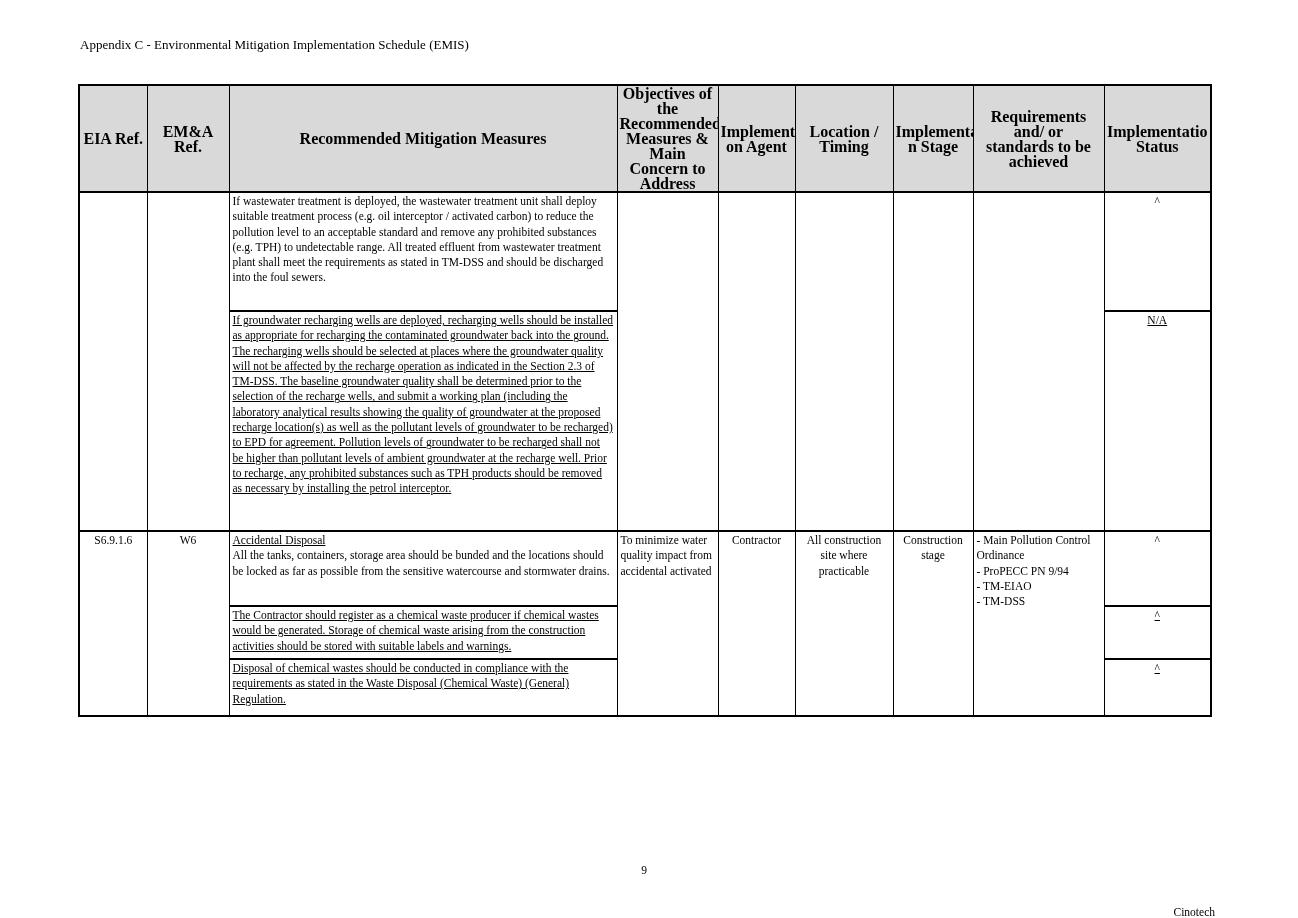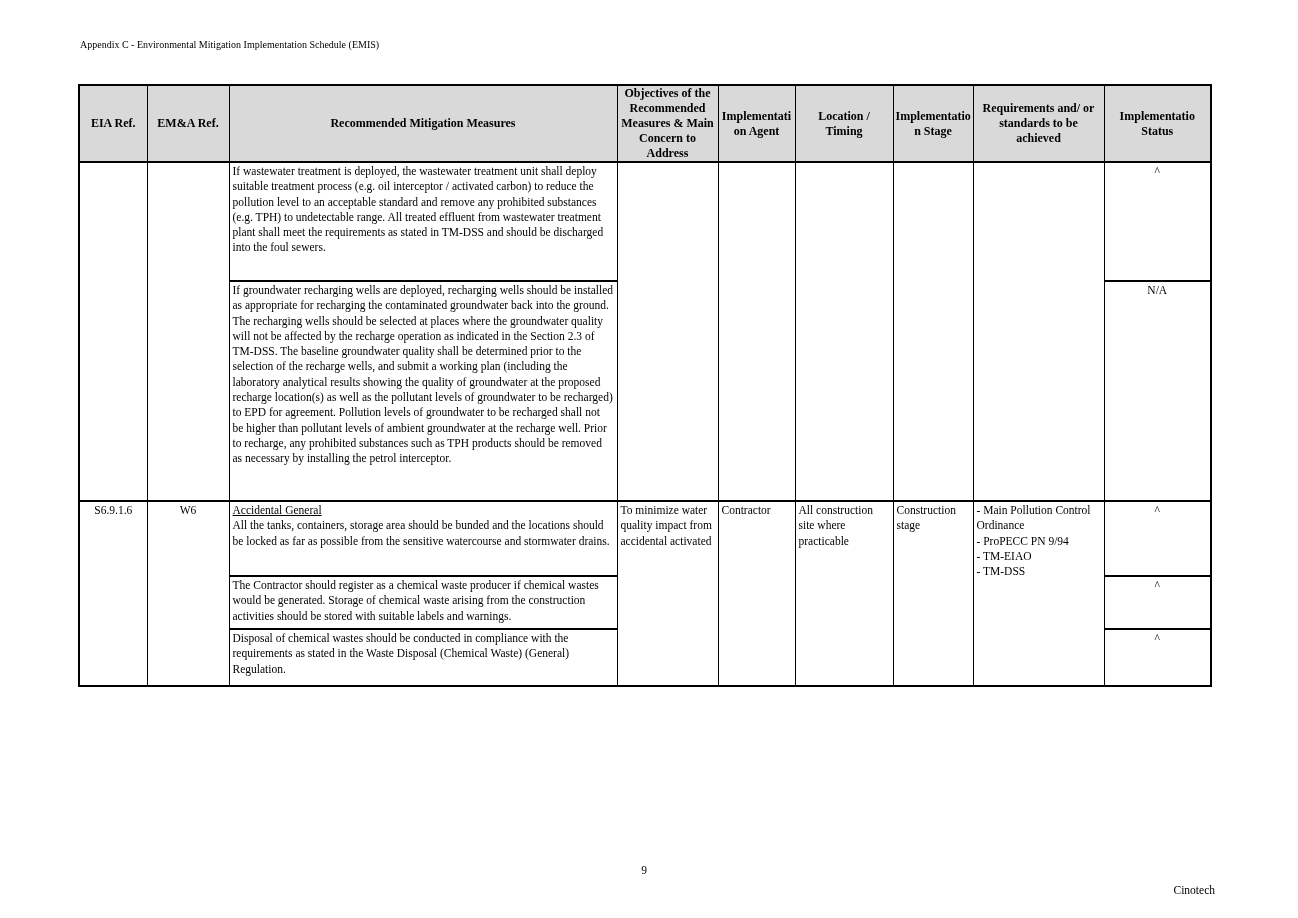--- a/index.html
+++ b/index.html
@@ -10,21 +10,21 @@
     height: 918px;
     background: #ffffff;
     font-family: "Liberation Serif", serif;
     color: #000;
     overflow: hidden;
   }
   .doc-title {
     position: absolute;
     left: 80px;
     top: 38px;
-    font-size: 10px;
+    font-size: 13px;
     line-height: 14px;
     white-space: nowrap;
   }
   table.emis {
     position: absolute;
     left: 78px;
     top: 84px;
     width: 1132px;
     border-collapse: collapse;
     table-layout: fixed;
@@ -34,55 +34,55 @@
     border: 1px solid #000;
     vertical-align: top;
     padding: 1px 3px;
     font-size: 11.5px;
     line-height: 15.3px;
     overflow: hidden;
   }
   .emis thead th {
     background: #d9d9d9;
     font-weight: bold;
-    font-size: 12px;
+    font-size: 16px;
     line-height: 15px;
     text-align: center;
     vertical-align: middle;
     white-space: pre-line;
     padding: 0 2px;
     border-bottom: 2px solid #000;
   }
   tr.hdr        { height: 73px; }
   tr.r1a        { height: 119px; }
   tr.r1b        { height: 220px; }
   tr.r2a        { height: 75px; }
   tr.r2b        { height: 53px; }
   tr.r2c        { height: 57px; }
-  tr.sep td     { border-top-width: 2px; }
+  tr.sep td     { border-top-width: 2px; text-decoration: underline; }
   tr.group td   { border-top-width: 2px; }
-  .c-center     { }
+  .c-center     { text-align: center; }
   .measure-cell { text-align: left; padding: 2px 4px 1px 4px; }
   .heading-underline { text-decoration: underline; }
   .obj-cell     { padding: 2px 3px; }
   .req-cell     { padding: 2px 14px 1px 4px; }
   .status-cell  { text-align: center; padding-top: 2px; font-size: 11px; }
   .ref-cell     { text-align: center; padding-top: 4px; }
   .footer-page {
     position: absolute;
     left: 78px;
     width: 1132px;
     top: 864px;
     text-align: center;
     font-size: 11.5px;
   }
   .footer-company {
     position: absolute;
     right: 83px;
-    top: 884px;
+    top: 906px;
     font-size: 11.5px;
   }
 </style>
 </head>
 <body>
 
 <div class="page">
 
   <div class="doc-title">Appendix C - Environmental Mitigation Implementation Schedule (EMIS)</div>
 
@@ -135,21 +135,21 @@
       </tr>
       <tr class="r1b sep">
         <td class="measure-cell">If groundwater recharging wells are deployed, recharging wells should be installed as appropriate for recharging the contaminated groundwater back into the ground. The recharging wells should be selected at places where the groundwater quality will not be affected by the recharge operation as indicated in the Section 2.3 of TM-DSS. The baseline groundwater quality shall be determined prior to the selection of the recharge wells, and submit a working plan (including the laboratory analytical results showing the quality of groundwater at the proposed recharge location(s) as well as the pollutant levels of groundwater to be recharged) to EPD for agreement. Pollution levels of groundwater to be recharged shall not be higher than pollutant levels of ambient groundwater at the recharge well. Prior to recharge, any prohibited substances such as TPH products should be removed as necessary by installing the petrol interceptor.</td>
         <td class="status-cell">N/A</td>
       </tr>
 
       <tr class="r2a group">
         <td class="ref-cell" rowspan="3">S6.9.1.6</td>
         <td class="ref-cell" rowspan="3">W6</td>
         <td class="measure-cell">
-          <div class="heading-underline">Accidental General</div>
+          <div class="heading-underline">Accidental Disposal</div>
           <div>All the tanks, containers, storage area should be bunded and the locations should be locked as far as possible from the sensitive watercourse and stormwater drains.</div>
         </td>
         <td class="obj-cell" rowspan="3">To minimize water quality impact from accidental activated</td>
         <td class="c-center" rowspan="3">Contractor</td>
         <td class="c-center" rowspan="3">All construction site where practicable</td>
         <td class="c-center" rowspan="3">Construction stage</td>
         <td class="req-cell" rowspan="3">
           <div>- Main Pollution Control Ordinance</div>
           <div>- ProPECC PN 9/94</div>
           <div>- TM-EIAO</div>

